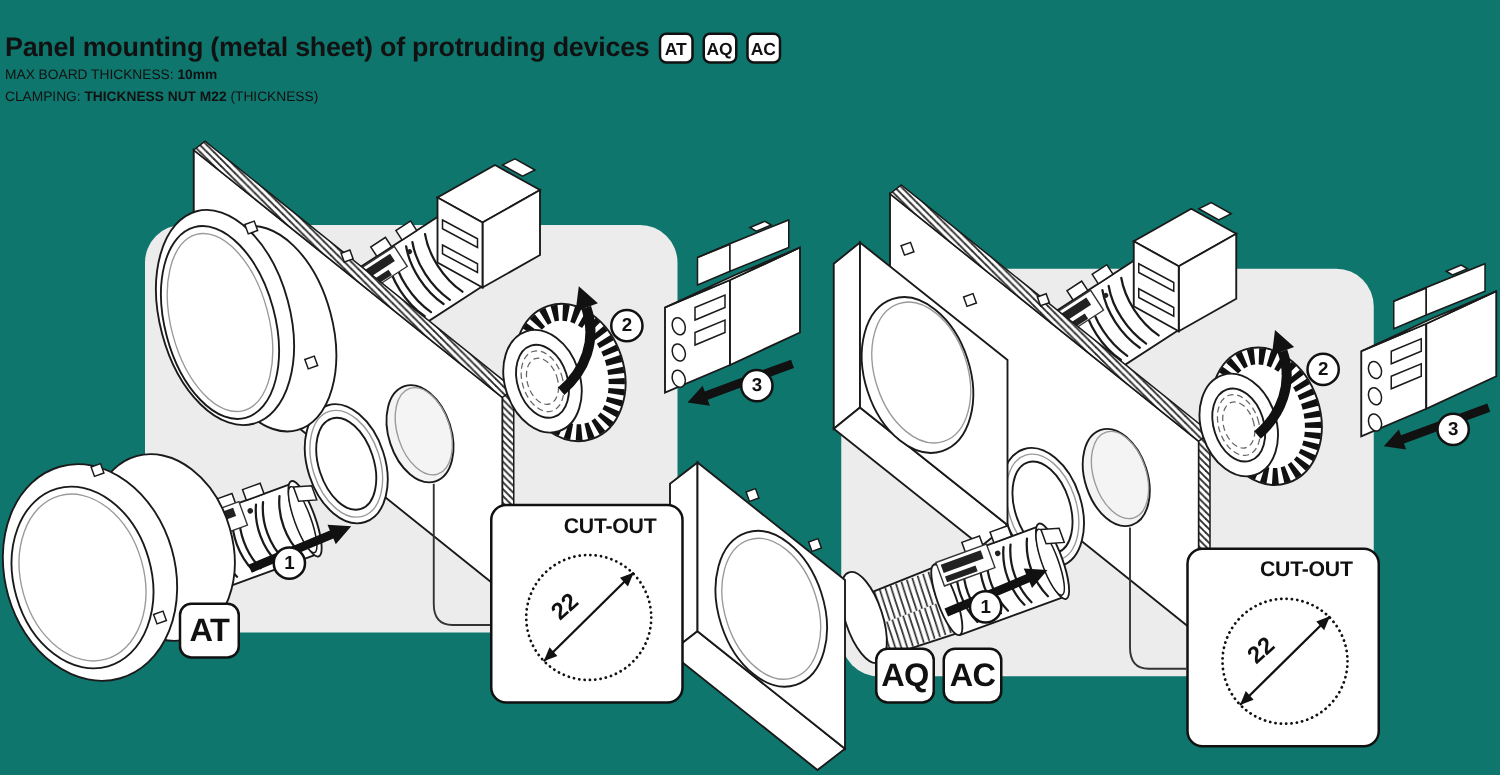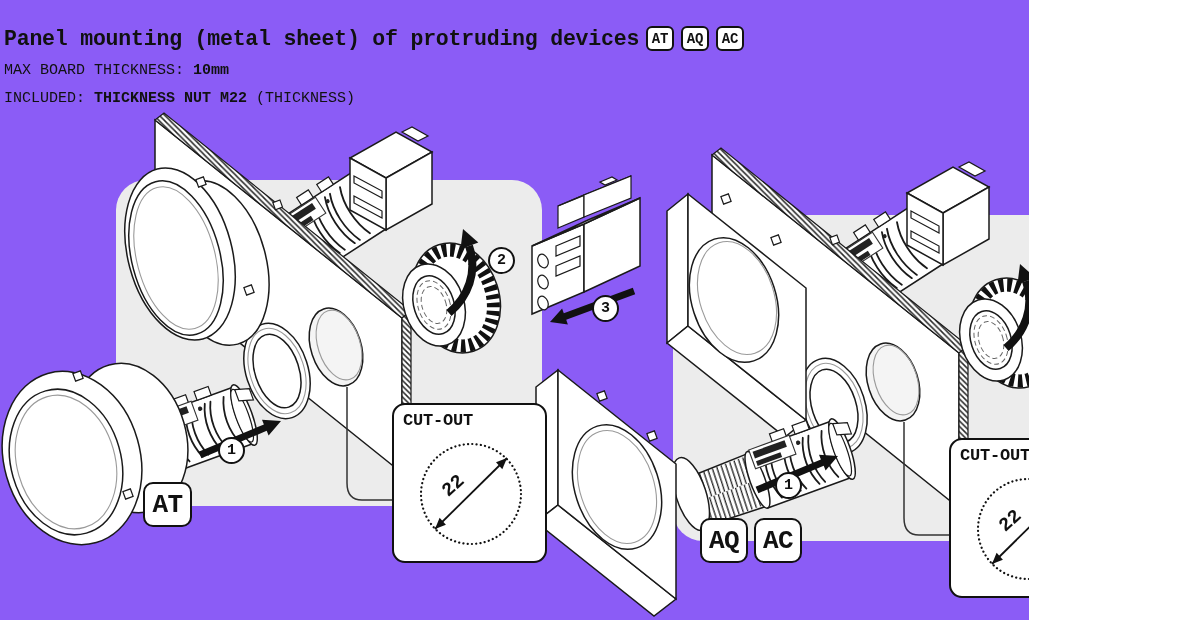--- a/index.html
+++ b/index.html
@@ -1,17 +1,17 @@
 <!DOCTYPE html>
 <html><head>
 <meta charset="utf-8">
 <style>
   html,body{margin:0;padding:0;background:#fff;}
-  .canvas{position:relative;width:1029px;height:620px;background:#8b5cf6;overflow:hidden;
-          font-family:Liberation Mono, monospace;color:#111;}
+  .canvas{position:relative;width:1200px;height:620px;background:#0f766e;overflow:hidden;
+          font-family:Liberation Sans, sans-serif;color:#111;}
   .art{position:absolute;left:0;top:0;}
 
   
   .f  {fill:#fff;stroke:#1a1a1a;stroke-width:1.5;}
   .f2 {fill:#fff;stroke:#1a1a1a;stroke-width:1.2;}
   .fn {fill:none;stroke:#1a1a1a;stroke-width:1.5;}
   .fg {fill:#f4f4f4;stroke:#1a1a1a;stroke-width:1.5;}
   .th {fill:none;stroke:#1a1a1a;stroke-width:1.8;stroke-linecap:round;}
   .dk {fill:#222;stroke:none;}
   .thin{fill:none;stroke:#9a9a9a;stroke-width:1.1;}
@@ -20,32 +20,32 @@
   .ld {fill:none;stroke:#333;stroke-width:1.5;}
   .arr{fill:#111;stroke:none;}
   .arc{fill:none;stroke:#111;stroke-width:8;}
 
   
   .header{position:absolute;left:4px;top:26px;}
   .title-row{display:flex;align-items:center;gap:7px;}
   .page-title{margin:0;font-size:21.5px;font-weight:700;letter-spacing:-0.2px;}
   .hbadge{display:flex;align-items:center;justify-content:center;width:28px;height:25px;
           border:2.2px solid #111;border-radius:6px;font-size:14px;font-weight:700;background:#fff;box-sizing:border-box;}
-  .spec{font-size:15px;line-height:17px;margin-top:11px;}
+  .spec{font-size:11px;line-height:17px;margin-top:1px;}
   .spec b{font-weight:700;}
 
   
   .step-badge{position:absolute;width:27px;height:27px;border:2.4px solid #111;border-radius:50%;
               background:#fff;display:flex;align-items:center;justify-content:center;
               font-size:15px;font-weight:700;box-sizing:border-box;}
   .dev-badge{position:absolute;border:2.6px solid #111;border-radius:10px;background:#fff;
              display:flex;align-items:center;justify-content:center;
              font-size:26px;font-weight:700;letter-spacing:-0.5px;box-sizing:border-box;}
   .cutout-box{position:absolute;width:155px;height:160px;border:2.6px solid #111;border-radius:13px;
-              background:#fff;box-sizing:border-box;}
+              background:#fff;box-sizing:border-box;padding-left:48px;}
   .cutout-title{font-size:17px;font-weight:700;padding:6px 0 0 9px;letter-spacing:-0.2px;}
   .cutout-art{position:absolute;left:0;top:26px;}
   .dim-label{position:absolute;left:48px;top:70px;font-size:19px;font-weight:700;
              transform:rotate(-42deg);}
 </style>
 </head>
 <body>
 
 <div class="canvas">
 
@@ -221,21 +221,21 @@
     <h1 class="page-title">Panel mounting (metal sheet) of protruding devices</h1>
     <span class="hbadge">AT</span>
     <span class="hbadge">AQ</span>
     <span class="hbadge">AC</span>
   </div>
   <div class="spec">
     <span>MAX BOARD THICKNESS:</span>
     <b>10mm</b>
   </div>
   <div class="spec">
-    <span>INCLUDED:</span>
+    <span>CLAMPING:</span>
     <b>THICKNESS NUT M22</b>
     <span>(THICKNESS)</span>
   </div>
 </div>
 
 <div class="step-badge" style="left:218px;top:437px;">1</div>
 <div class="step-badge" style="left:488px;top:247px;">2</div>
 <div class="step-badge" style="left:592px;top:295px;">3</div>
 <div class="step-badge" style="left:775px;top:472px;">1</div>
 <div class="step-badge" style="left:1045px;top:282px;">2</div>

